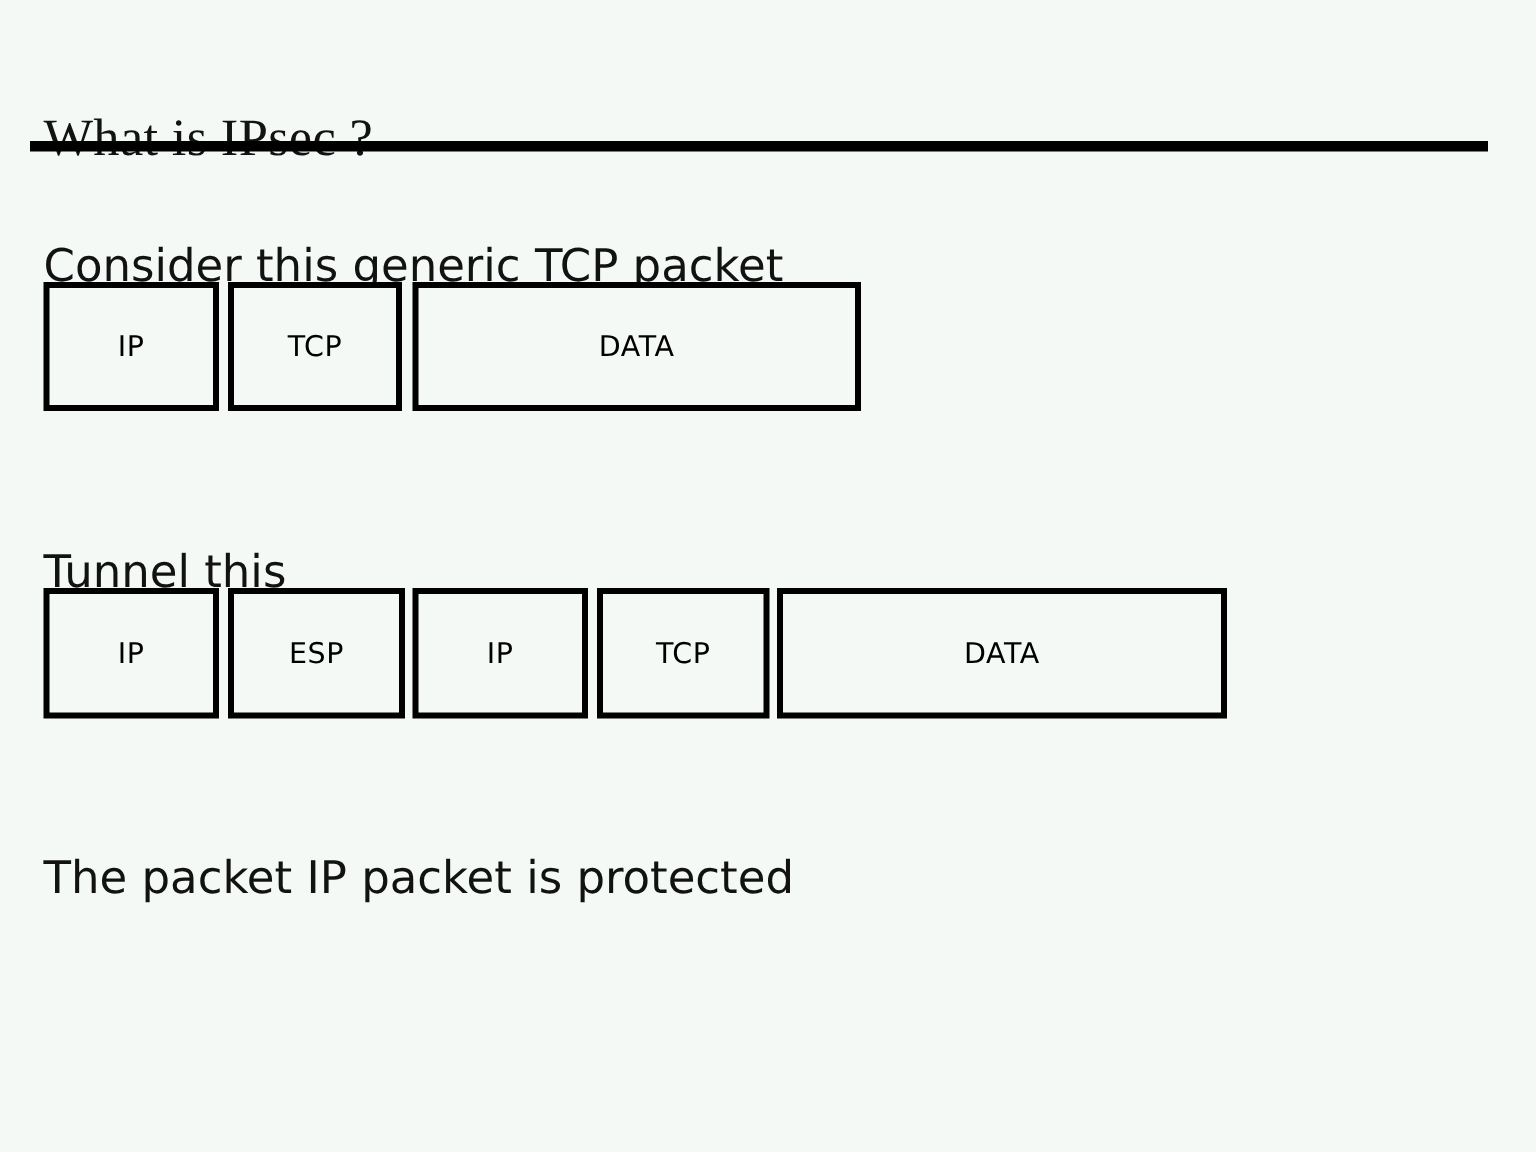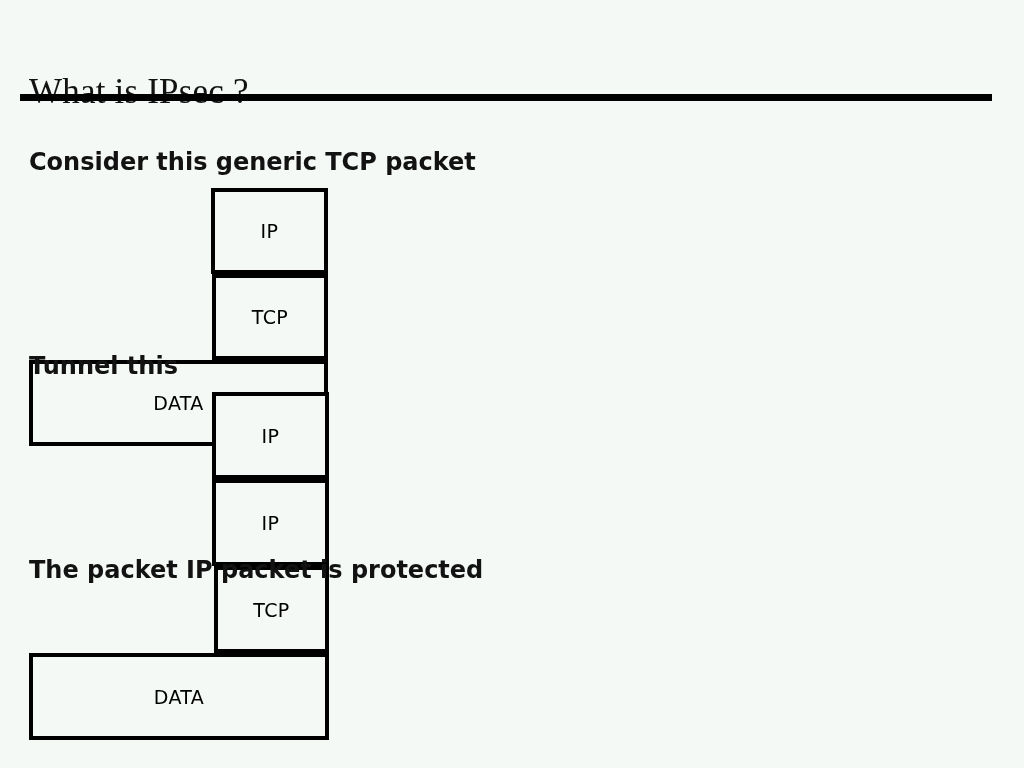--- a/index.html
+++ b/index.html
@@ -35,36 +35,36 @@
     position: absolute;
     left: 20px;
     top: 94px;
     width: 972px;
     height: 7px;
     background: #000000;
   }
   .caption {
     position: absolute;
     left: 29px;
-    font-size: 24px;
-    font-weight: 700;
+    font-size: 30px;
+    font-weight: 400;
     line-height: 32px;
     color: #121212;
     white-space: nowrap;
+    margin-top: 16px;
   }
   .caption-one   { top: 146px; }
   .caption-two   { top: 350px; }
   .caption-three { top: 554px; }
 
   .packet-row {
     position: absolute;
     left: 29px;
     display: flex;
-    align-items: flex-end;
-    flex-direction: column;
+    align-items: center;
   }
   .packet-row-one { top: 188px; }
   .packet-row-two { top: 392px; }
 
   .packet-box {
     box-sizing: border-box;
     border: 4px solid #000000;
     background: #f4f9f5;
     display: flex;
     align-items: center;
@@ -105,20 +105,21 @@
     <div class="packet-box w-116">TCP</div>
     <div class="gap-7"></div>
     <div class="packet-box w-299">DATA</div>
   </div>
 
   <div class="caption caption-two">Tunnel this</div>
 
   <div class="packet-row packet-row-two">
     <div class="packet-box w-117">IP</div>
     <div class="gap-6"></div>
+    <div class="packet-box w-118">ESP</div>
     <div class="gap-5"></div>
     <div class="packet-box w-117">IP</div>
     <div class="gap-6"></div>
     <div class="packet-box w-115">TCP</div>
     <div class="gap-5"></div>
     <div class="packet-box w-300">DATA</div>
   </div>
 
   <div class="caption caption-three">The packet IP packet is protected</div>
 

